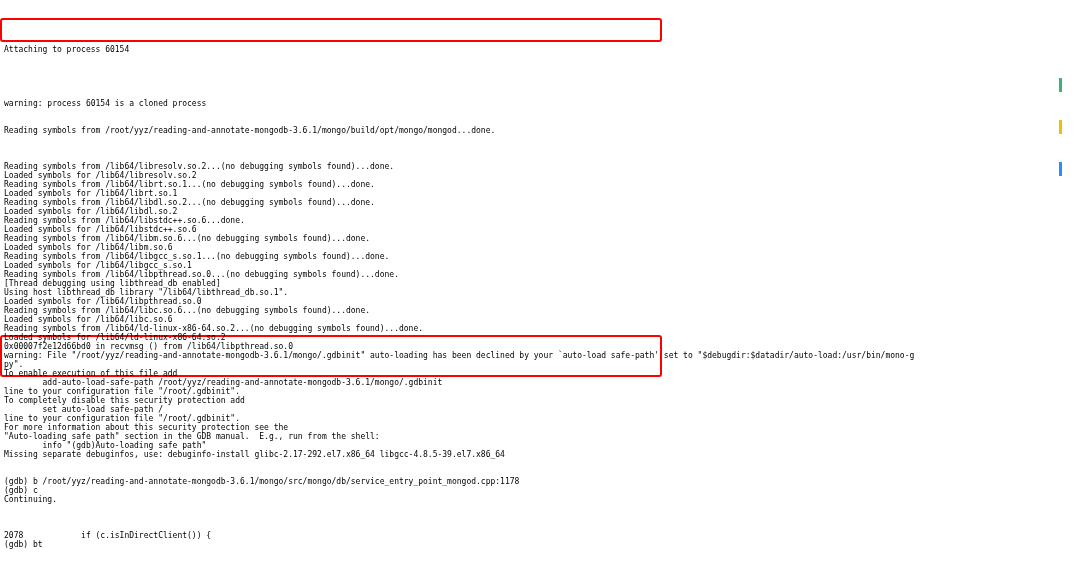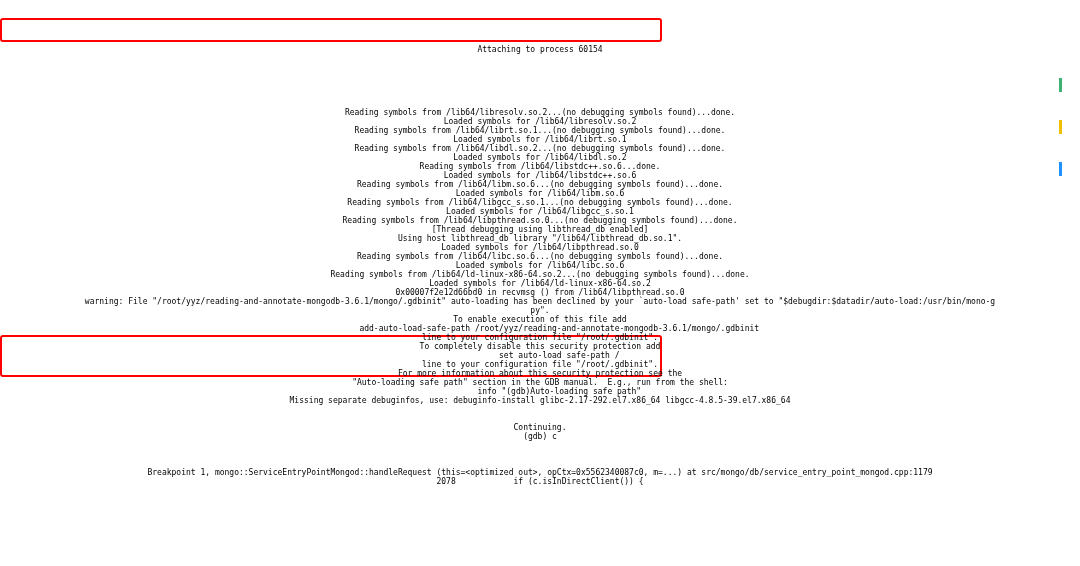--- a/index.html
+++ b/index.html
@@ -13,21 +13,20 @@
     line-height: 9px;
     color: #000000;
     overflow: hidden;
   }
   .terminal {
     position: relative;
     width: 1080px;
     height: 566px;
     white-space: pre;
     letter-spacing: 0px;
-    text-align: center;
   }
   .line {
     white-space: pre;
     margin: 0;
     padding: 0 4px;
     position: relative;
     z-index: 2;
   }
   .highlight-box {
     position: absolute;
@@ -64,23 +63,25 @@
 </style>
 </head>
 <body>
 
 <div class="terminal">
   <div class="highlight-box" id="hb1"></div>
   <div class="highlight-box" id="hb2"></div>
 
   <p class="line">Attaching to process 60154</p>
   <p class="line">&nbsp;</p>
+  <p class="line">warning: process 60154 is a cloned process</p>
+  <p class="line">Reading symbols from /root/yyz/reading-and-annotate-mongodb-3.6.1/mongo/build/opt/mongo/mongod...done.</p>
 
   <div id="pre-block"><p class="line">Reading symbols from /lib64/libresolv.so.2...(no debugging symbols found)...done.</p><p class="line">Loaded symbols for /lib64/libresolv.so.2</p><p class="line">Reading symbols from /lib64/librt.so.1...(no debugging symbols found)...done.</p><p class="line">Loaded symbols for /lib64/librt.so.1</p><p class="line">Reading symbols from /lib64/libdl.so.2...(no debugging symbols found)...done.</p><p class="line">Loaded symbols for /lib64/libdl.so.2</p><p class="line">Reading symbols from /lib64/libstdc++.so.6...done.</p><p class="line">Loaded symbols for /lib64/libstdc++.so.6</p><p class="line">Reading symbols from /lib64/libm.so.6...(no debugging symbols found)...done.</p><p class="line">Loaded symbols for /lib64/libm.so.6</p><p class="line">Reading symbols from /lib64/libgcc_s.so.1...(no debugging symbols found)...done.</p><p class="line">Loaded symbols for /lib64/libgcc_s.so.1</p><p class="line">Reading symbols from /lib64/libpthread.so.0...(no debugging symbols found)...done.</p><p class="line">[Thread debugging using libthread_db enabled]</p><p class="line">Using host libthread_db library "/lib64/libthread_db.so.1".</p><p class="line">Loaded symbols for /lib64/libpthread.so.0</p><p class="line">Reading symbols from /lib64/libc.so.6...(no debugging symbols found)...done.</p><p class="line">Loaded symbols for /lib64/libc.so.6</p><p class="line">Reading symbols from /lib64/ld-linux-x86-64.so.2...(no debugging symbols found)...done.</p><p class="line">Loaded symbols for /lib64/ld-linux-x86-64.so.2</p><p class="line">0x00007f2e12d66bd0 in recvmsg () from /lib64/libpthread.so.0</p><p class="line">warning: File "/root/yyz/reading-and-annotate-mongodb-3.6.1/mongo/.gdbinit" auto-loading has been declined by your `auto-load safe-path' set to "$debugdir:$datadir/auto-load:/usr/bin/mono-g</p><p class="line">py".</p><p class="line">To enable execution of this file add</p><p class="line">        add-auto-load-safe-path /root/yyz/reading-and-annotate-mongodb-3.6.1/mongo/.gdbinit</p><p class="line">line to your configuration file "/root/.gdbinit".</p><p class="line">To completely disable this security protection add</p><p class="line">        set auto-load safe-path /</p><p class="line">line to your configuration file "/root/.gdbinit".</p><p class="line">For more information about this security protection see the</p><p class="line">"Auto-loading safe path" section in the GDB manual.  E.g., run from the shell:</p><p class="line">        info "(gdb)Auto-loading safe path"</p><p class="line">Missing separate debuginfos, use: debuginfo-install glibc-2.17-292.el7.x86_64 libgcc-4.8.5-39.el7.x86_64</p></div>
-  <div id="hl2-block"><p class="line">Continuing.</p><p class="line">(gdb) c</p></div>
-  <div id="post-block"><p class="line">&nbsp;</p><p class="line">Breakpoint 1, mongo::ServiceEntryPointMongod::handleRequest (this=&lt;optimized out&gt;, opCtx=0x5562340087c0, m=...) at src/mongo/db/service_entry_point_mongod.cpp:1179</p><p class="line">2078            if (c.isInDirectClient()) {</p></div>
+  <div id="hl2-block"><p class="line">(gdb) b /root/yyz/reading-and-annotate-mongodb-3.6.1/mongo/src/mongo/db/service_entry_point_mongod.cpp:1178</p><p class="line">(gdb) c</p><p class="line">Continuing.</p></div>
+  <div id="post-block"><p class="line">&nbsp;</p><p class="line">2078            if (c.isInDirectClient()) {</p><p class="line">(gdb) bt</p></div>
 
   <div class="edge-marks">
     <div class="mark mg"></div>
     <div class="mark my"></div>
     <div class="mark mb"></div>
   </div>
 </div>
 
 </body></html>

